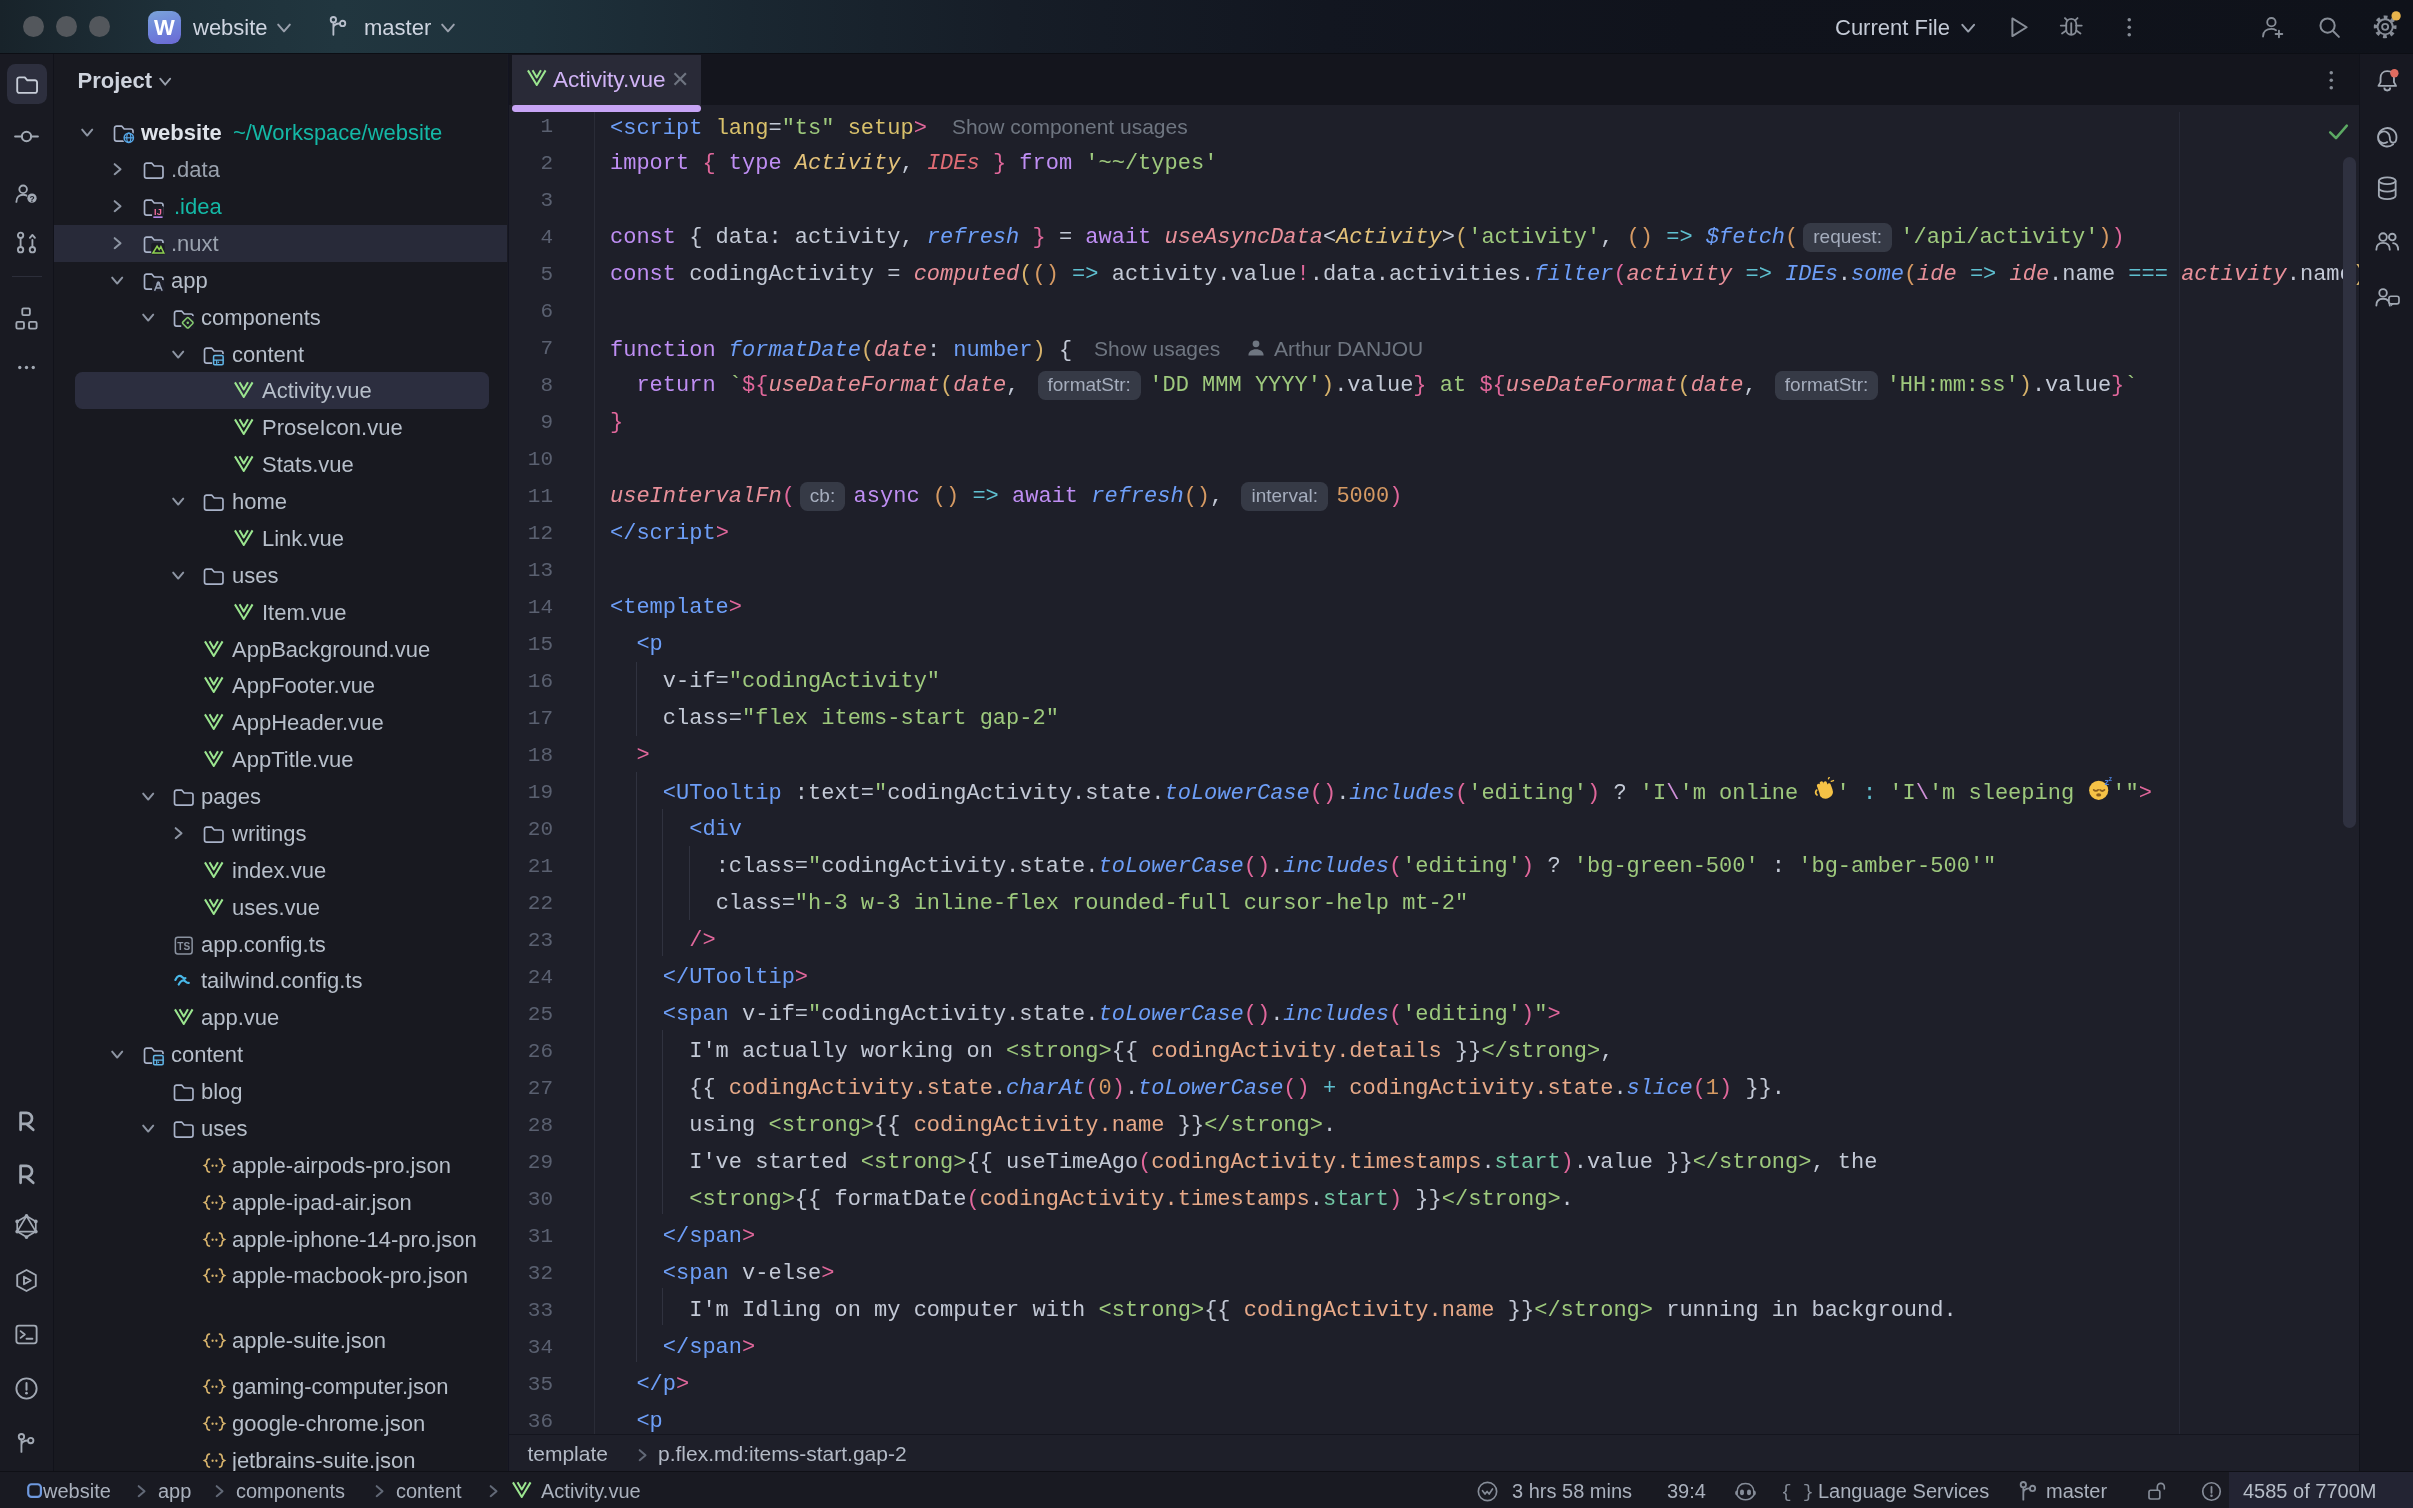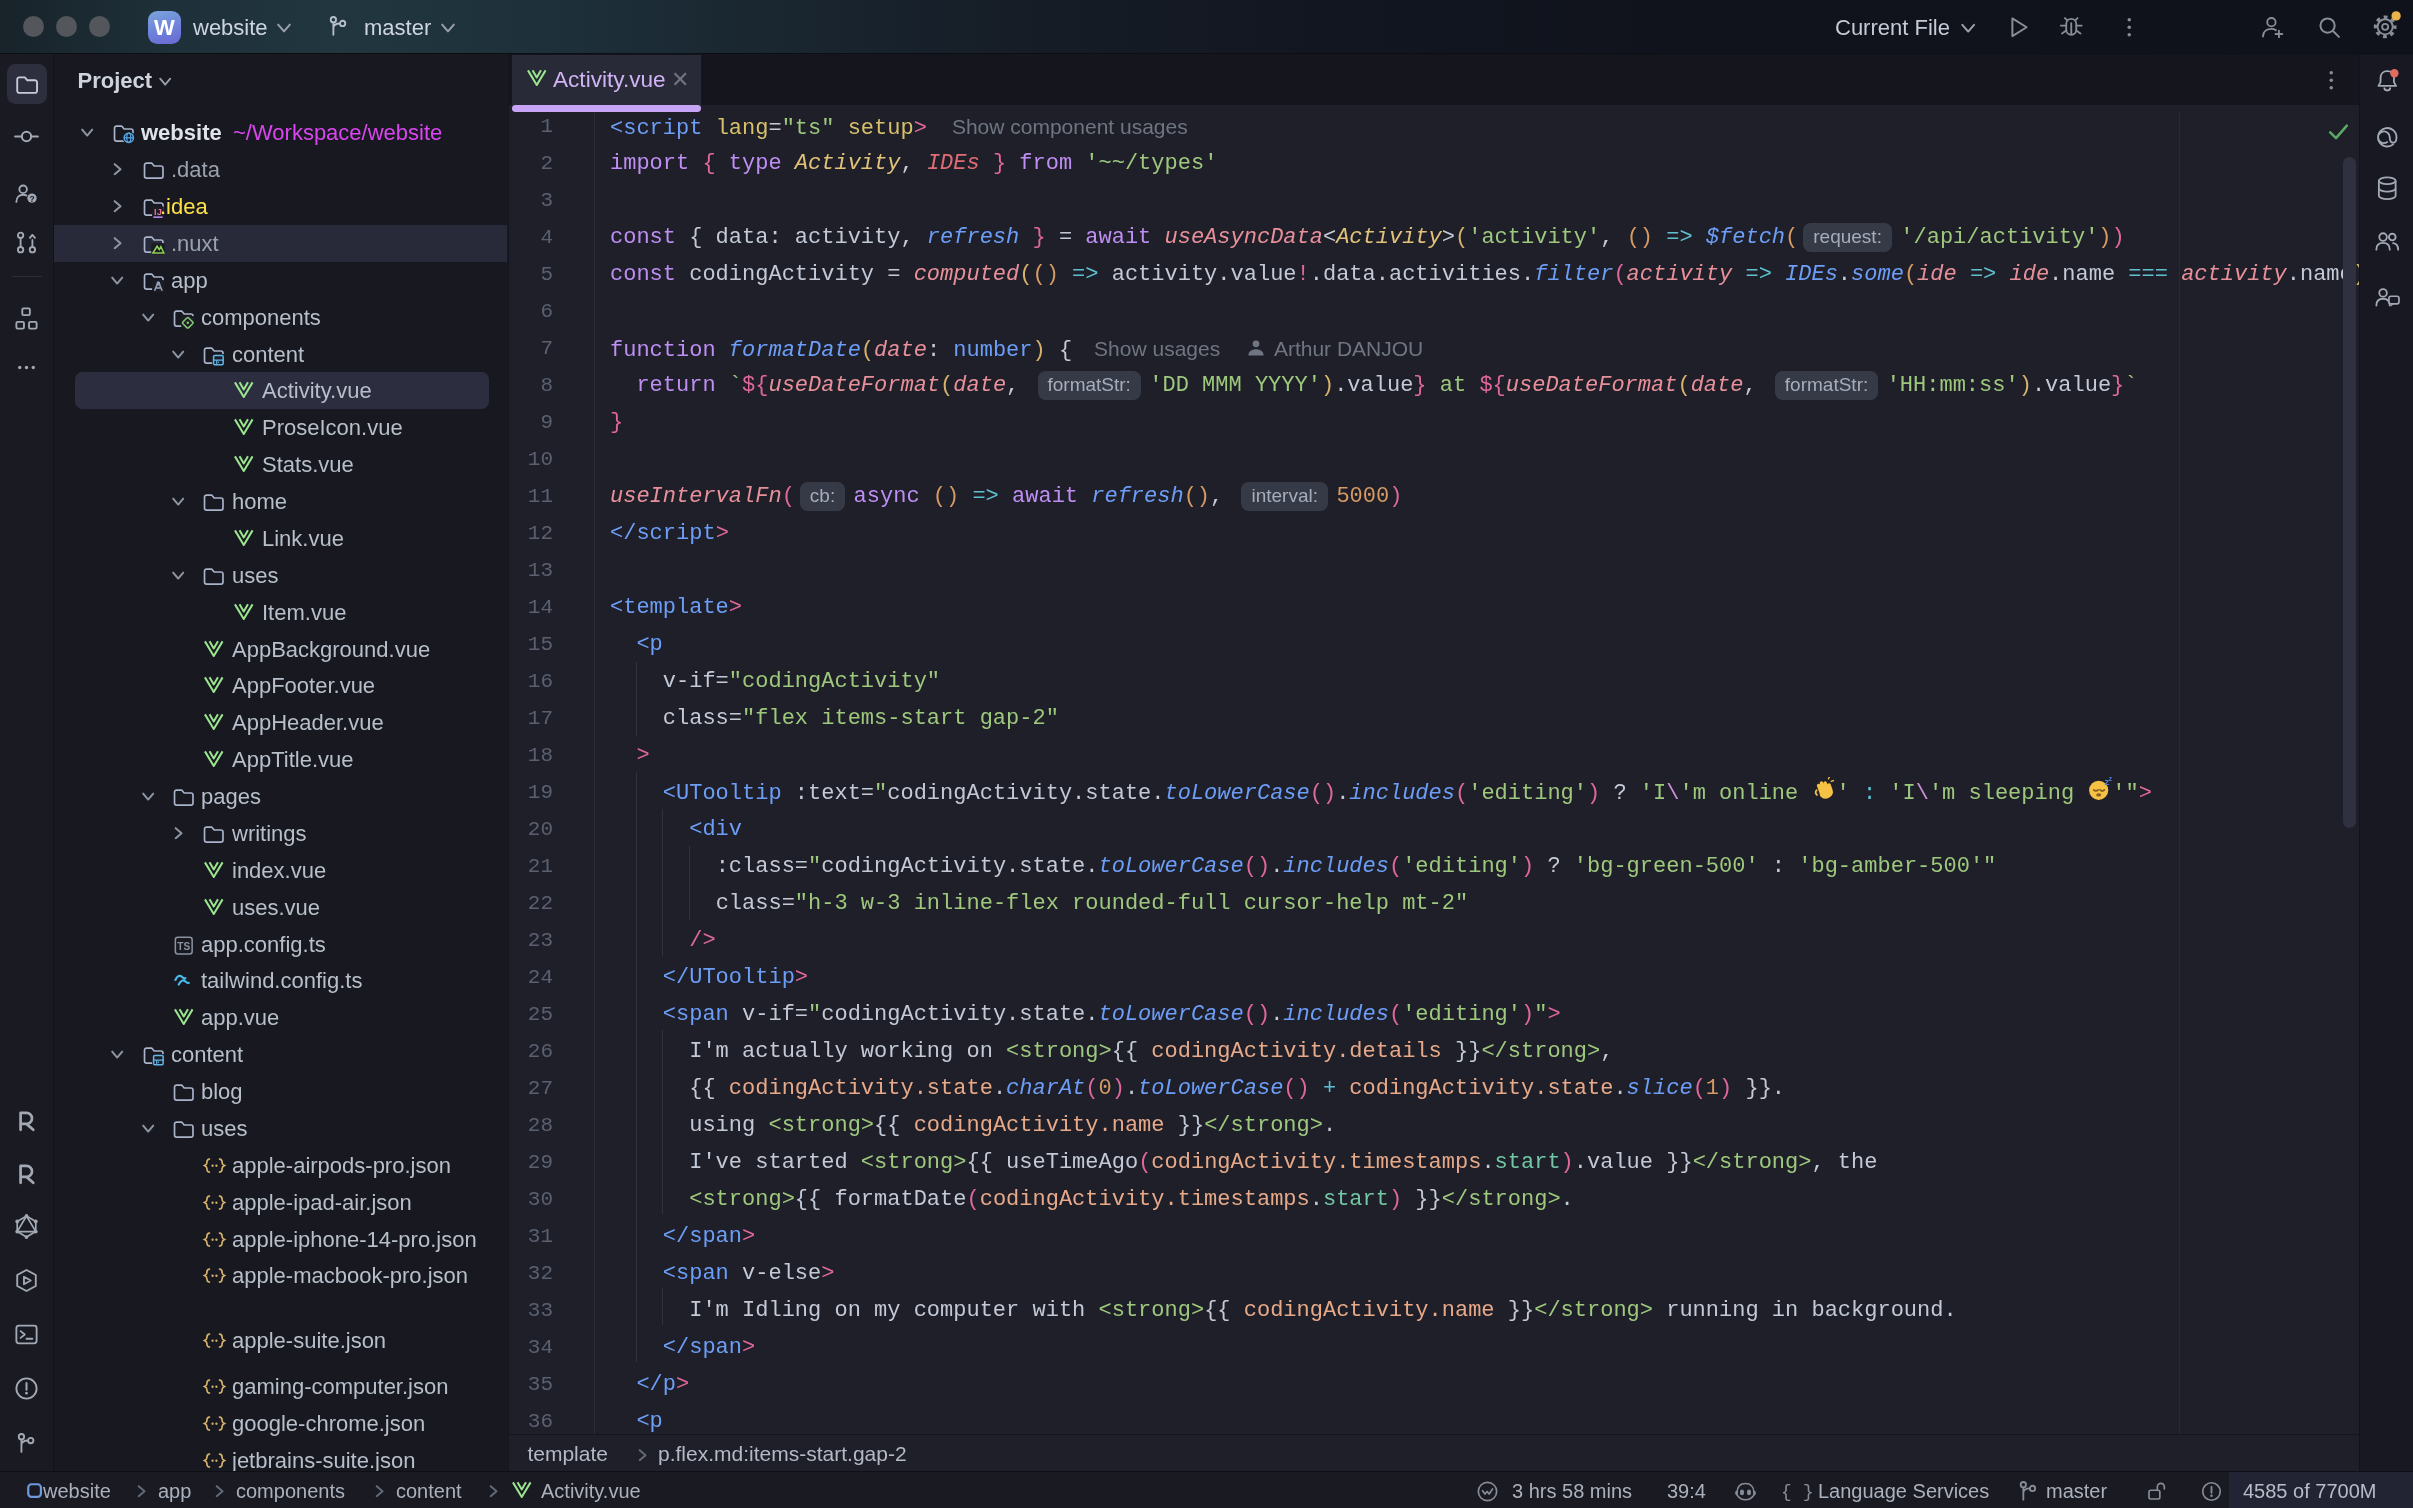--- a/index.html
+++ b/index.html
@@ -36,21 +36,21 @@
  font-family:"Liberation Sans",sans-serif;font-size:19px;line-height:28px;height:29px;
  padding:0.8px 10px 0 10px;margin:0 8.4px 0 5px;vertical-align:middle;}
 .ig{position:absolute;width:0.8px;background:#30323f;}
 #bcrumb{position:absolute;left:0;top:1380px;width:1851px;height:37px;background:#1e1f29;
  border-top:0.8px solid #14151e;font-size:21px;color:#b3bac6;}
 #statusbar{position:absolute;left:0;top:1471px;width:2413px;height:38px;background:#191a22;
  border-top:0.8px solid #0f1016;font-size:20px;color:#aab1bd;}
 #ptitle{position:absolute;left:23.5px;top:14.2px;font-size:22px;font-weight:bold;color:#ced3dd;}
 .trow{position:absolute;left:0;width:453px;height:37px;white-space:nowrap;overflow:hidden;}
 .tlab{position:absolute;top:5.9px;font-size:22px;color:#b7bfca;}
-.tpath{position:absolute;top:5.9px;font-size:22px;color:#d946ef;}
+.tpath{position:absolute;top:5.9px;font-size:22px;color:#14b8a6;}
 .tchev{position:absolute;top:9.2px;}
 .ticon{position:absolute;top:6.7px;text-align:center;}
 #seln{position:absolute;left:0;top:171px;width:453px;height:37px;background:#282a39;}
 #self{position:absolute;left:21px;top:318px;width:414px;height:37px;background:#2c2e3f;border-radius:7.5px;}
 </style>
 </head><body>
 <div id="titlebar">
     <div class="tl" style="left:22.6px"></div>
     <div class="tl" style="left:56px"></div>
     <div class="tl" style="left:89px"></div>
@@ -207,21 +207,21 @@
             <path d="M8 5 L15 11 L8 17" fill="none" stroke-linecap="round" stroke-linejoin="round" stroke="#8d95a3" stroke-width="2.4"></path>
           </svg></div>
         <div class="ticon" style="left:88px"><svg width="23.5" height="23.5" viewBox="0 0 28 28" style="">
             <path d="M3 8.5 a2.5 2.5 0 0 1 2.5-2.5 h6 l3 3.5 h8 a2.5 2.5 0 0 1 2.5 2.5 v9.5 a2.5 2.5 0 0 1 -2.5 2.5 h-17 a2.5 2.5 0 0 1 -2.5-2.5 z" fill="none" stroke-linecap="round" stroke-linejoin="round" stroke="#a9b3c9" stroke-width="2"></path>
             <g>
               <rect x="12" y="13" width="14" height="14" rx="2" fill="#1b1c26"></rect>
               <text x="19" y="24" font-size="11" font-weight="bold" fill="#ef6c9a" text-anchor="middle" font-family="Liberation Sans">IJ</text>
               <rect x="13.5" y="25.5" width="11" height="1.8" fill="#bf8ef3"></rect>
             </g>
           </svg></div>
-        <div class="tlab" style="left:106px;color:#fde047">.idea</div>
+        <div class="tlab" style="left:120px;color:#14b8a6">.idea</div>
       </div>
       <div class="trow" style="top:171px">
         <div class="tchev" style="left:54px"><svg width="18.4" height="18.4" viewBox="0 0 22 22" style="">
             <path d="M8 5 L15 11 L8 17" fill="none" stroke-linecap="round" stroke-linejoin="round" stroke="#8d95a3" stroke-width="2.4"></path>
           </svg></div>
         <div class="ticon" style="left:88px"><svg width="23.5" height="23.5" viewBox="0 0 28 28" style="">
             <path d="M3 8.5 a2.5 2.5 0 0 1 2.5-2.5 h6 l3 3.5 h8 a2.5 2.5 0 0 1 2.5 2.5 v9.5 a2.5 2.5 0 0 1 -2.5 2.5 h-17 a2.5 2.5 0 0 1 -2.5-2.5 z" fill="none" stroke-linecap="round" stroke-linejoin="round" stroke="#a9b3c9" stroke-width="2"></path>
             <g>
               <rect x="11" y="13" width="16" height="14" rx="2" fill="#1b1c26"></rect>
               <path d="M13 25 L18 17 L20.5 21 L22.5 17.5 L26 25 Z" fill="none" stroke="#8fd151" stroke-width="1.8"></path>

